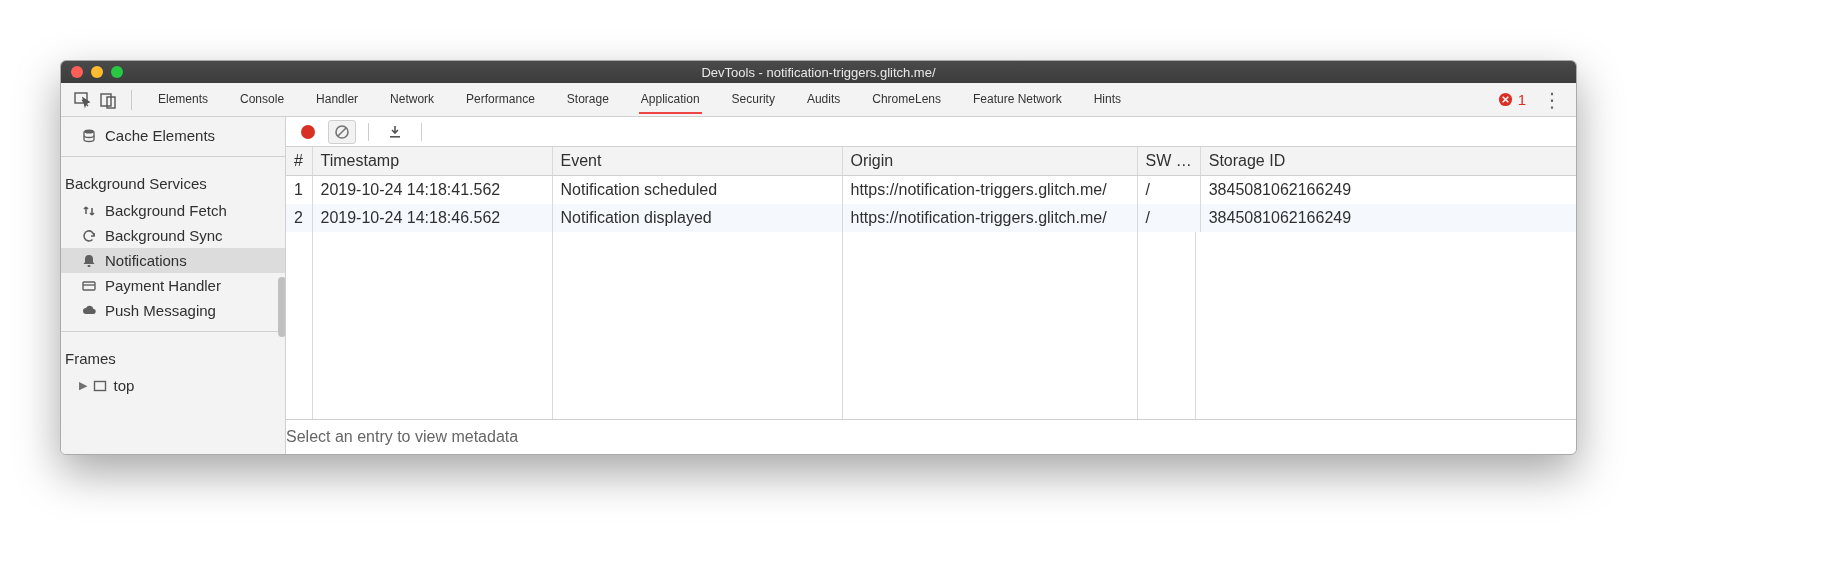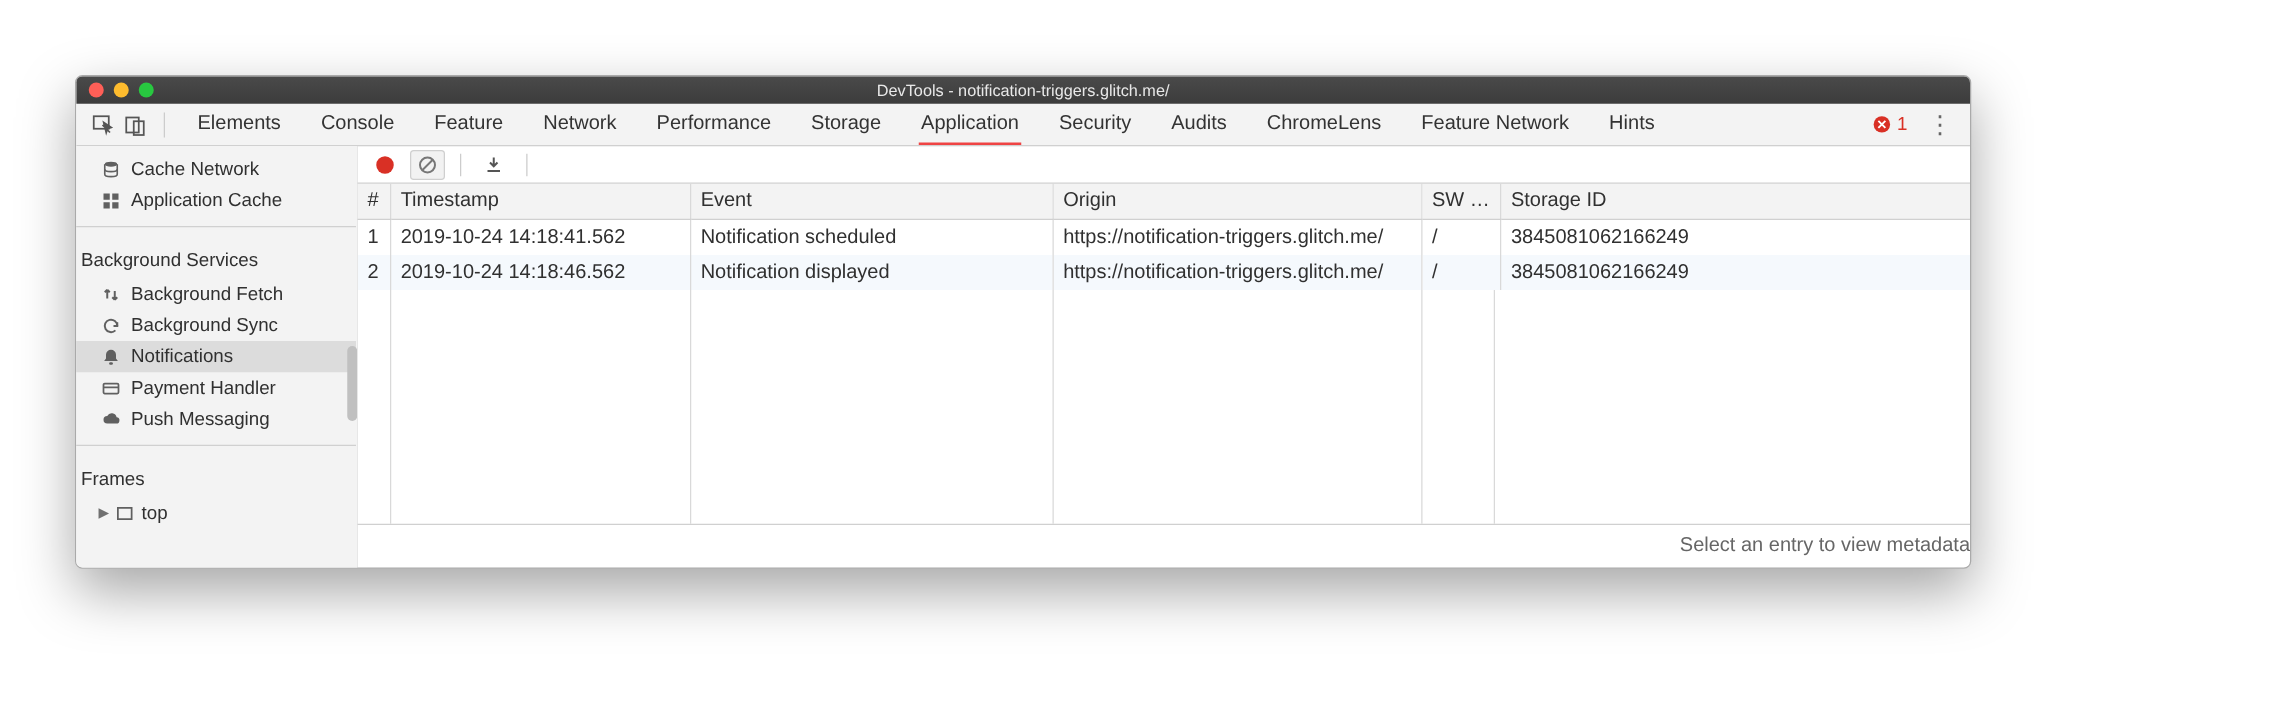--- a/index.html
+++ b/index.html
@@ -10,21 +10,21 @@
   .titlebar { height:22px; background:linear-gradient(#4a4a4a,#3c3c3c); display:flex; align-items:center; position:relative; }
   .traffic { display:flex; gap:8px; padding-left:10px; }
   .dot { width:12px; height:12px; border-radius:50%; }
   .dot.red{background:#ff5f57;} .dot.yellow{background:#febc2e;} .dot.green{background:#28c840;}
   .title { position:absolute; left:0; right:0; text-align:center; font-size:13px; color:#e8e8e8; font-weight:400;}
   
   .tabstrip { height:34px; border-bottom:1px solid #d0d0d0; display:flex; align-items:center; padding:0 8px; gap:0; background:#f3f3f3;}
   .tabstrip .iconbtn{ width:26px; height:26px; display:flex; align-items:center;justify-content:center; color:#555; cursor:pointer;}
   .tabstrip .sep{ width:1px; height:20px; background:#ccc; margin:0 10px;}
   .tabs{ display:flex; gap:28px; padding-left:14px;}
-  .tabs span{ font-size:16px; color:#333; padding:6px 2px; cursor:pointer;}
+  .tabs span{ font-size:12px; color:#333; padding:6px 2px; cursor:pointer;}
   .tabs span.active{ color:#333; border-bottom:2px solid #ef4444; margin-bottom:-1px;}
   .tabstrip .right{ margin-left:auto; display:flex; align-items:center; gap:10px;}
   .errbadge{ display:flex; align-items:center; gap:5px; color:#d93025; font-size:15px;}
   .errbadge svg{ width:15px;height:15px;}
   .menu-dots{ font-size:20px; color:#666; cursor:pointer; padding:0 6px;}
   
   .panelbody{ flex:1; display:flex; min-height:0;}
   .sidebar{ width:225px; background:#f3f3f3; border-right:1px solid #d0d0d0; overflow:auto; padding-top:6px;}
   .side-item{ display:flex; align-items:center; gap:8px; padding:4px 10px 4px 20px; font-size:15px; color:#303030; cursor:pointer;}
   .side-item.selected{ background:#dcdcdc;}
@@ -46,21 +46,21 @@
   .tablewrap{ flex:1; display:flex; flex-direction:column; min-height:0;}
   table{ border-collapse:collapse; width:100%;}
   th,td{ text-align:left; font-size:16px; padding:5px 8px; border-right:1px solid #d9d9d9; white-space:nowrap; overflow:hidden; text-overflow:ellipsis;}
   thead th{ background:#f3f3f3; border-bottom:1px solid #d0d0d0; font-weight:400; color:#303030;}
   tbody tr:nth-child(even){ background:#f5f9fd;}
   .col-num{width:26px;text-align:center;}
   .col-ts{width:240px;} .col-ev{width:290px;} .col-or{width:295px;} .col-sw{width:58px;} .col-id{}
   th:last-child,td:last-child{border-right:none;}
   .tablegrow{ flex:1; border-bottom:1px solid #d0d0d0; display:flex;}
   .tablegrow .colline{ border-right:1px solid #d9d9d9;}
-  .footer-msg{ text-align:right; padding:8px 0; font-size:16px; color:#666;}
+  .footer-msg{ text-align:left; padding:8px 0; font-size:16px; color:#666;}
   
   .sb-nub{ position:relative;}
   .sb-nub::after{ content:''; position:absolute; right:-1px; top:160px; width:8px; height:60px; background:#c0c0c0; border-radius:4px;}
   svg{display:block;}
 </style>
 </head>
 <body>
 
 <div class="window">
 
@@ -83,21 +83,21 @@
     <div class="iconbtn">
       <svg width="18" height="18" viewBox="0 0 18 18" fill="none" stroke="#555" stroke-width="1.4">
         <rect x="2" y="3" width="10" height="12"></rect>
           <rect x="8" y="6" width="8" height="11"></rect>
       </svg>
     </div>
     <div class="sep"></div>
     <div class="tabs" id="tabs">
         <span>Elements</span>
         <span>Console</span>
-        <span>Feature</span>
+        <span>Handler</span>
         <span>Network</span>
         <span>Performance</span>
         <span>Storage</span>
         <span class="active">Application</span>
         <span>Security</span>
         <span>Audits</span>
         <span>ChromeLens</span>
         <span>Feature Network</span>
         <span>Hints</span>
       </div>
@@ -118,32 +118,21 @@
     <div class="sidebar sb-nub">
       <div id="storage-list">
           <div class="side-item">
             <span class="ico">
               <svg width="16" height="16" viewBox="0 0 16 16" fill="#606060">
                 <ellipse cx="8" cy="3.5" rx="5" ry="2"></ellipse>
                 <path d="M3 3.5v4c0 1.1 2.2 2 5 2s5-.9 5-2v-4" fill="none" stroke="#606060" stroke-width="1.3"></path>
                 <path d="M3 7.5v4c0 1.1 2.2 2 5 2s5-.9 5-2v-4" fill="none" stroke="#606060" stroke-width="1.3"></path>
               </svg>
             </span>
-            <span>Cache Network</span>
-          </div>
-          <div class="side-item">
-            <span class="ico">
-              <svg width="16" height="16" viewBox="0 0 16 16" fill="#606060">
-                <rect x="2" y="2" width="5" height="5"></rect>
-                <rect x="9" y="2" width="5" height="5"></rect>
-                <rect x="2" y="9" width="5" height="5"></rect>
-                <rect x="9" y="9" width="5" height="5"></rect>
-              </svg>
-            </span>
-            <span>Application Cache</span>
+            <span>Cache Elements</span>
           </div>
         </div>
       <div class="side-sep"></div>
       <div class="side-head">Background Services</div>
       <div id="bg-list">
           <div class="side-item">
             <span class="ico">
               <svg width="16" height="16" viewBox="0 0 16 16" fill="none" stroke="#606060" stroke-width="1.6">
                 <path d="M5 11V4M5 4l-2 2M5 4l2 2"></path>
                 <path d="M11 5v7M11 12l-2-2M11 12l2-2"></path>

